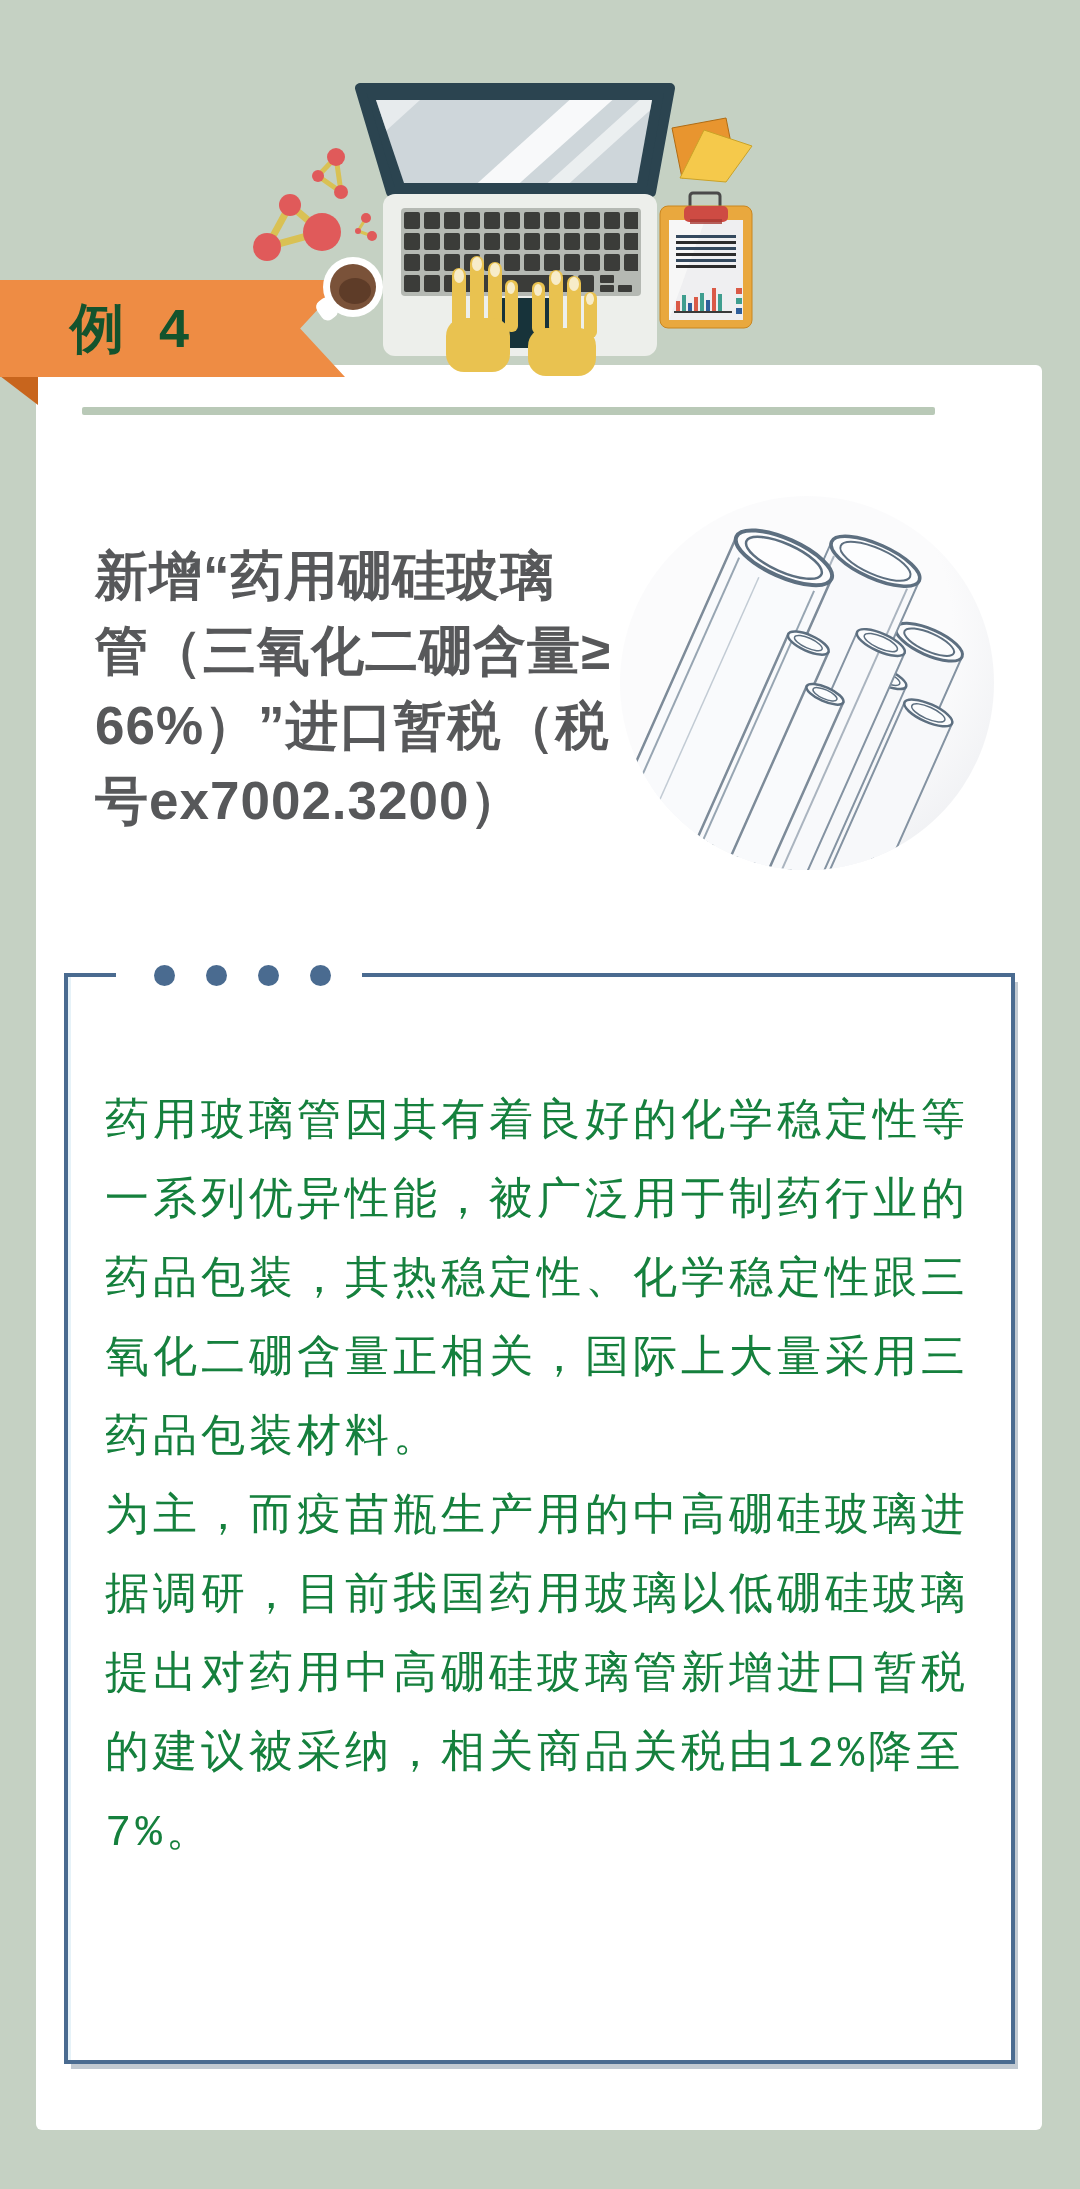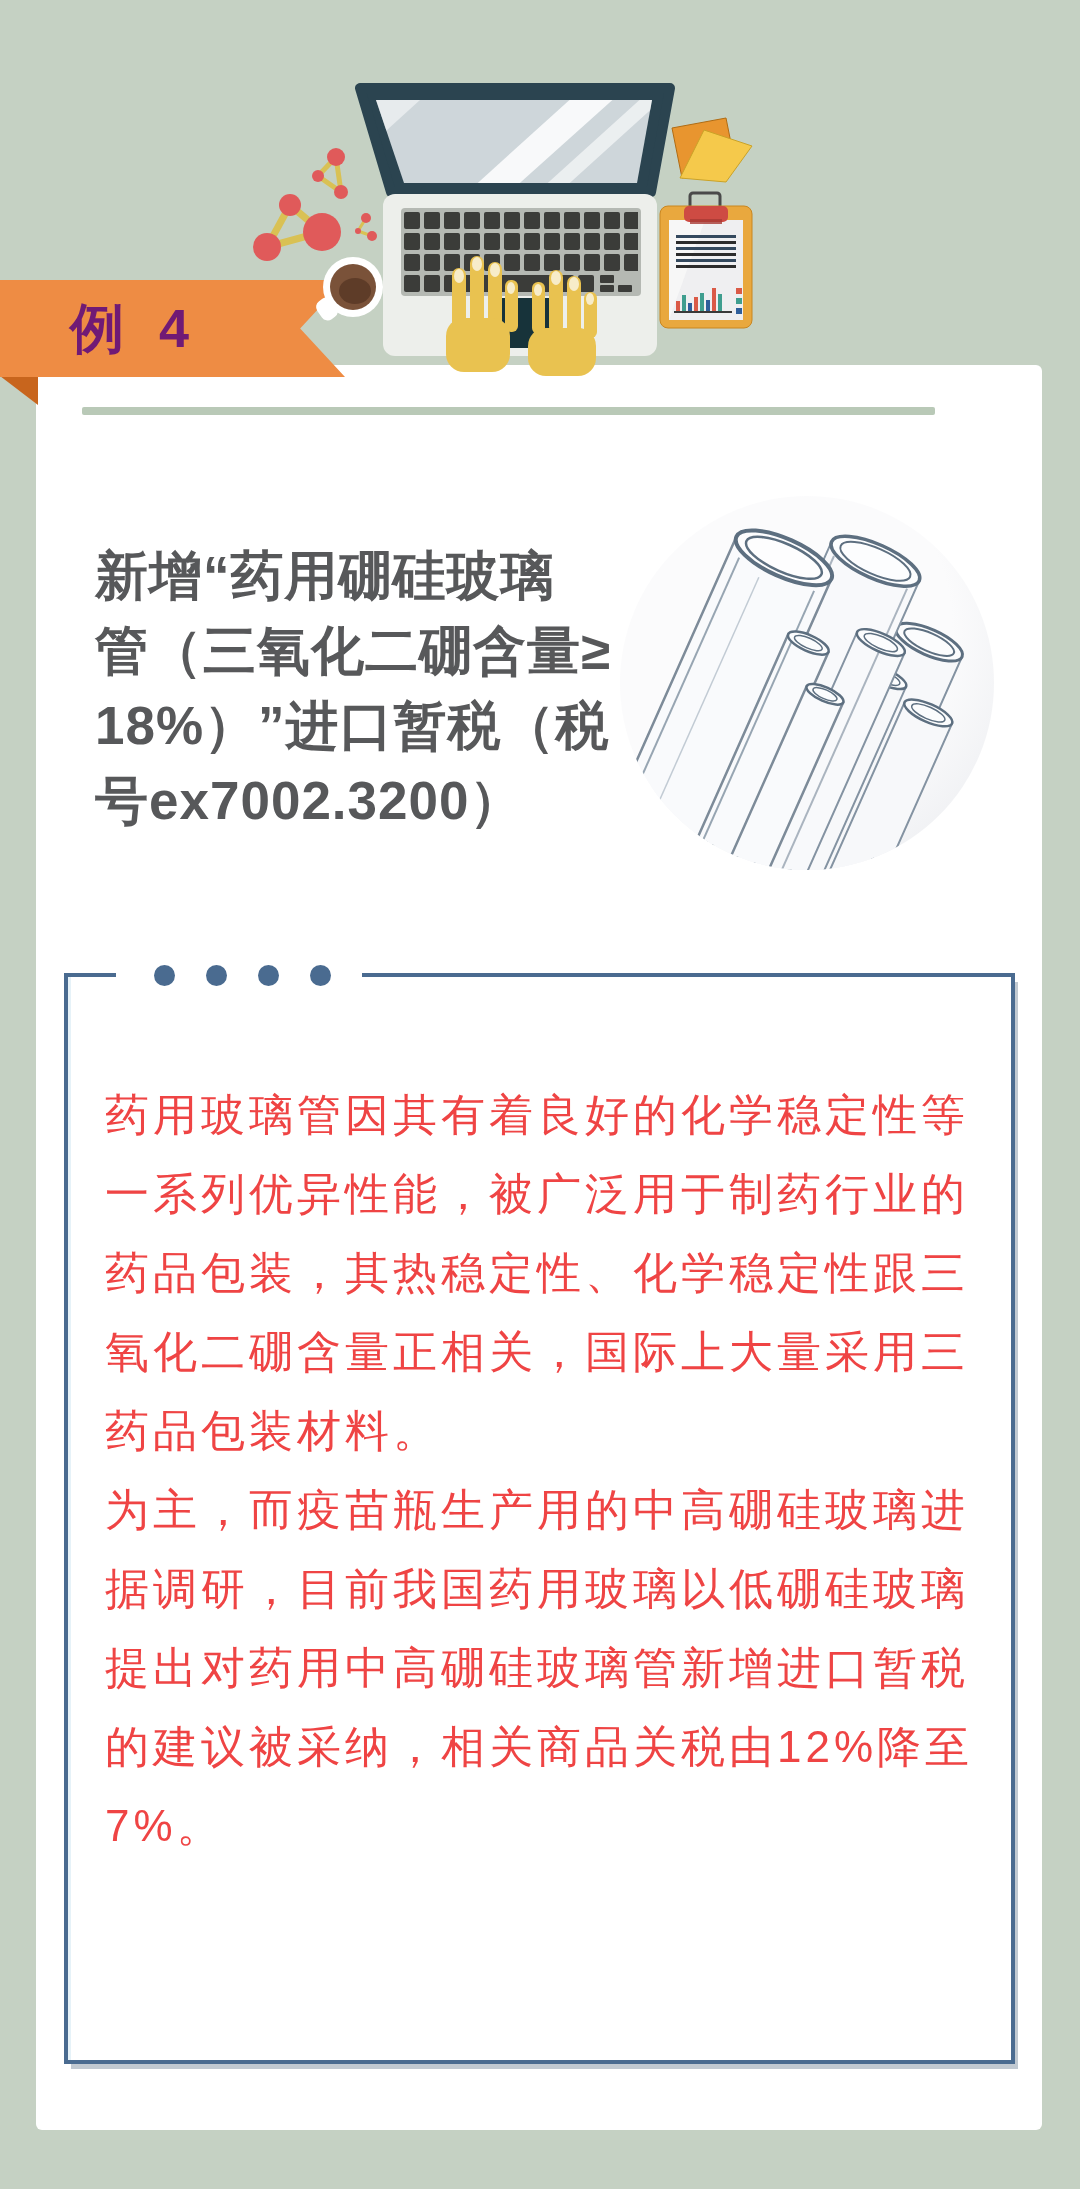--- a/index.html
+++ b/index.html
@@ -6,21 +6,21 @@
   body{font-family:"Liberation Sans",sans-serif;}
   .page{position:relative;width:1080px;height:2189px;background:#c5d1c3;overflow:hidden;}
 
   
   .card{position:absolute;left:36px;top:365px;width:1006px;height:1765px;background:#ffffff;border-radius:6px;z-index:1;}
 
   
   .banner{position:absolute;left:0;top:280px;width:345px;height:97px;background:#ee8c44;z-index:3;
           clip-path:polygon(0 0,100% 0,87% 50%,100% 100%,0 100%);
           display:flex;align-items:center;}
-  .banner .lbl{color:#701a75;font-size:54px;font-weight:700;padding-left:70px;letter-spacing:10px;line-height:97px;}
+  .banner .lbl{color:#14532d;font-size:54px;font-weight:700;padding-left:70px;letter-spacing:10px;line-height:97px;}
   .banner-fold{position:absolute;left:0;top:376px;width:38px;height:29px;background:#c8651d;z-index:2;
           clip-path:polygon(0 0,100% 0,100% 100%);}
 
   
   .divider{position:absolute;left:82px;top:407px;width:853px;height:8px;background:#b9c9b7;z-index:2;border-radius:2px;}
 
   
   .title{position:absolute;left:95px;top:538px;width:470px;z-index:2;color:#57585a;
          font-size:53px;font-weight:700;line-height:75px;letter-spacing:1px;font-family:"Liberation Sans",sans-serif;}
 
@@ -28,22 +28,22 @@
   .photo{position:absolute;left:620px;top:496px;width:374px;height:374px;border-radius:50%;overflow:hidden;z-index:2;
          background:radial-gradient(circle at 40% 35%, #fbfbfc 55%, #e7e9ed 100%);}
 
   
   .infobox{position:absolute;left:64px;top:973px;width:951px;height:1091px;z-index:2;box-sizing:border-box;
            border:4px solid #4a6b90;background:#ffffff;
            box-shadow:5px 7px 0 -2px rgba(100,120,140,.40), inset 3px 0 0 #e6f2f8;}
   .gap-cover{position:absolute;left:48px;top:-5px;width:246px;height:11px;background:#ffffff;}
   .dots{position:absolute;left:86px;top:-12px;display:flex;gap:31px;}
   .dots .dot{width:21px;height:21px;border-radius:50%;background:#4a6b90;}
-  .bodytext{position:absolute;left:37px;top:98px;width:880px;color:#ef4444;
-            font-family:Liberation Sans, sans-serif;font-size:44px;line-height:79px;letter-spacing:4px;}
+  .bodytext{position:absolute;left:37px;top:106px;width:880px;color:#15803d;
+            font-family:Liberation Mono, monospace;font-size:44px;line-height:79px;letter-spacing:4px;}
   .bodytext .ln{white-space:nowrap;}
 
   .title .ln{white-space:nowrap;}
 
   .illus{position:absolute;left:0;top:0;z-index:4;pointer-events:none;}
 </style>
 </head>
 <body>
 
 <div class="page">
@@ -183,21 +183,21 @@
         <rect x="736" y="288" width="6" height="6" fill="#da5a47"></rect>
         <rect x="736" y="298" width="6" height="6" fill="#3f9e8f"></rect>
         <rect x="736" y="308" width="6" height="6" fill="#2e5e9b"></rect>
       </g>
     </g>
   </svg>
 
   <div class="title">
       <div class="ln">新增“药用硼硅玻璃</div>
       <div class="ln">管（三氧化二硼含量≥</div>
-      <div class="ln">18%）”进口暂税（税</div>
+      <div class="ln">66%）”进口暂税（税</div>
       <div class="ln">号ex7002.3200）</div>
     </div>
 
   <div class="photo">
     <svg width="374" height="374" viewBox="0 0 374 374">
       <g transform="rotate(24 187 187)">
 
         <g stroke="#8493a2" stroke-width="2" fill="#f7f8fa">
           <rect x="246" y="100" width="72" height="460"></rect>
           <rect x="284" y="165" width="52" height="400"></rect>

